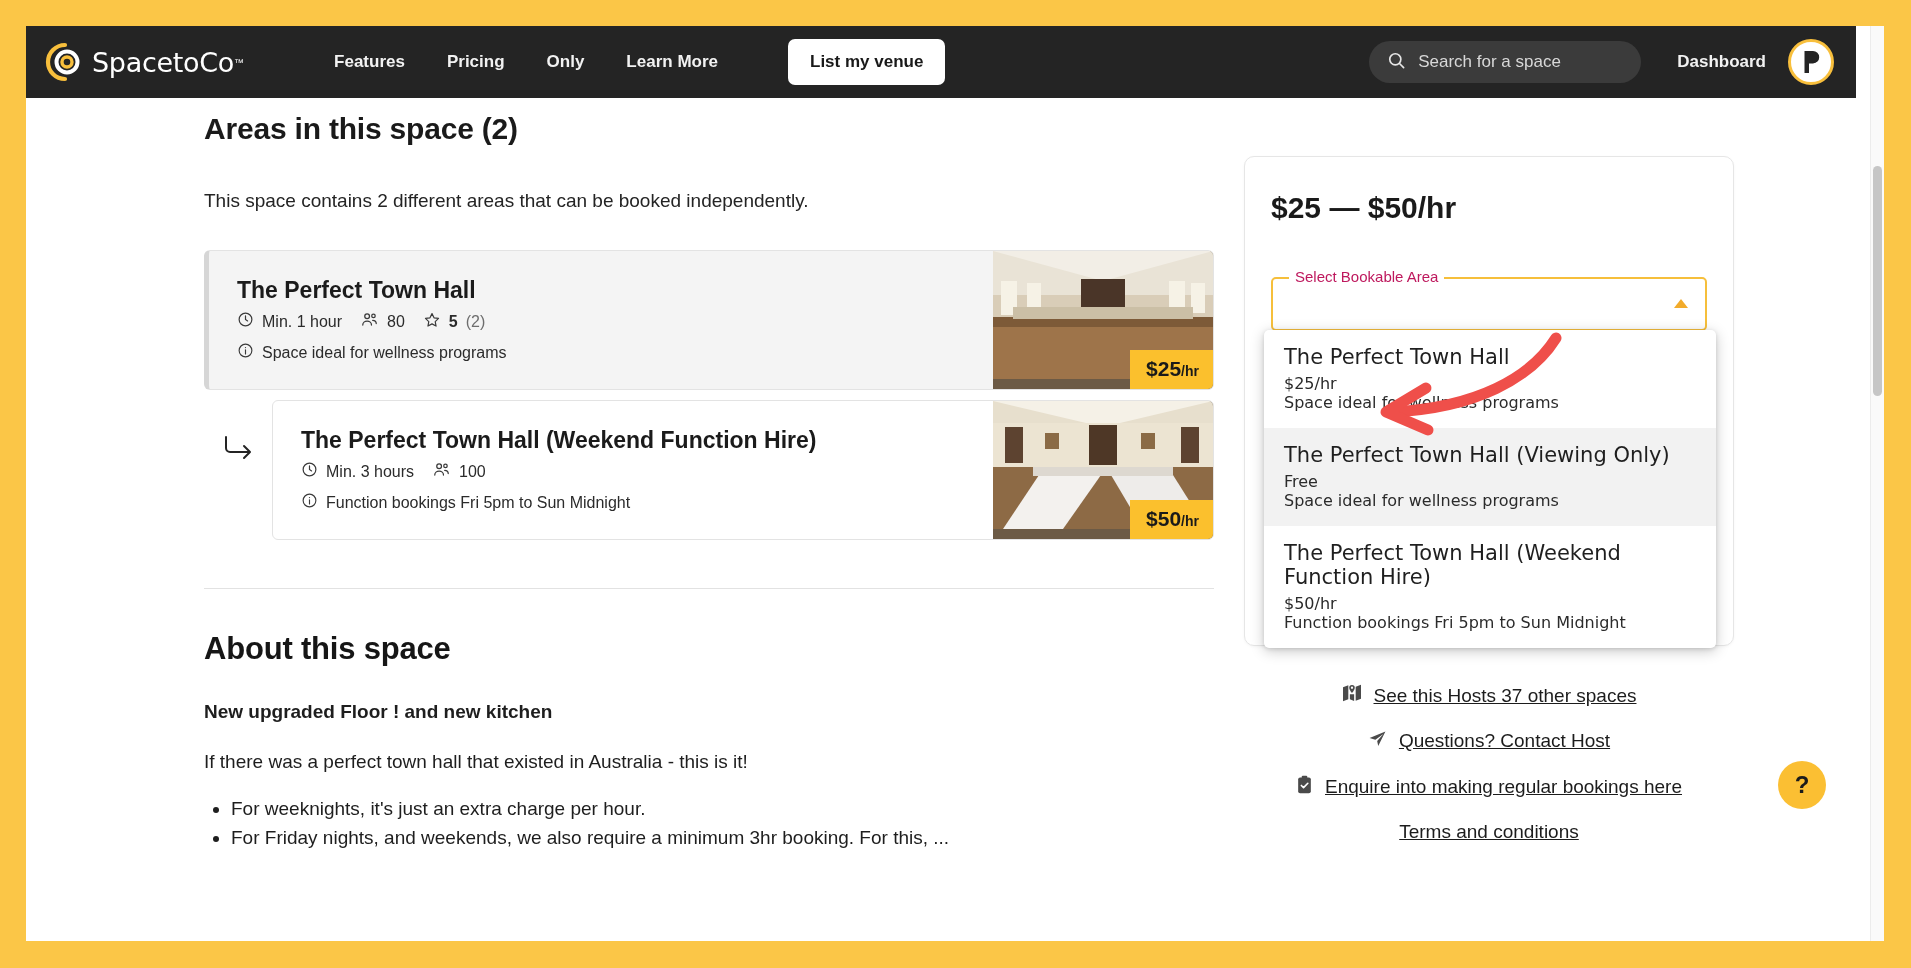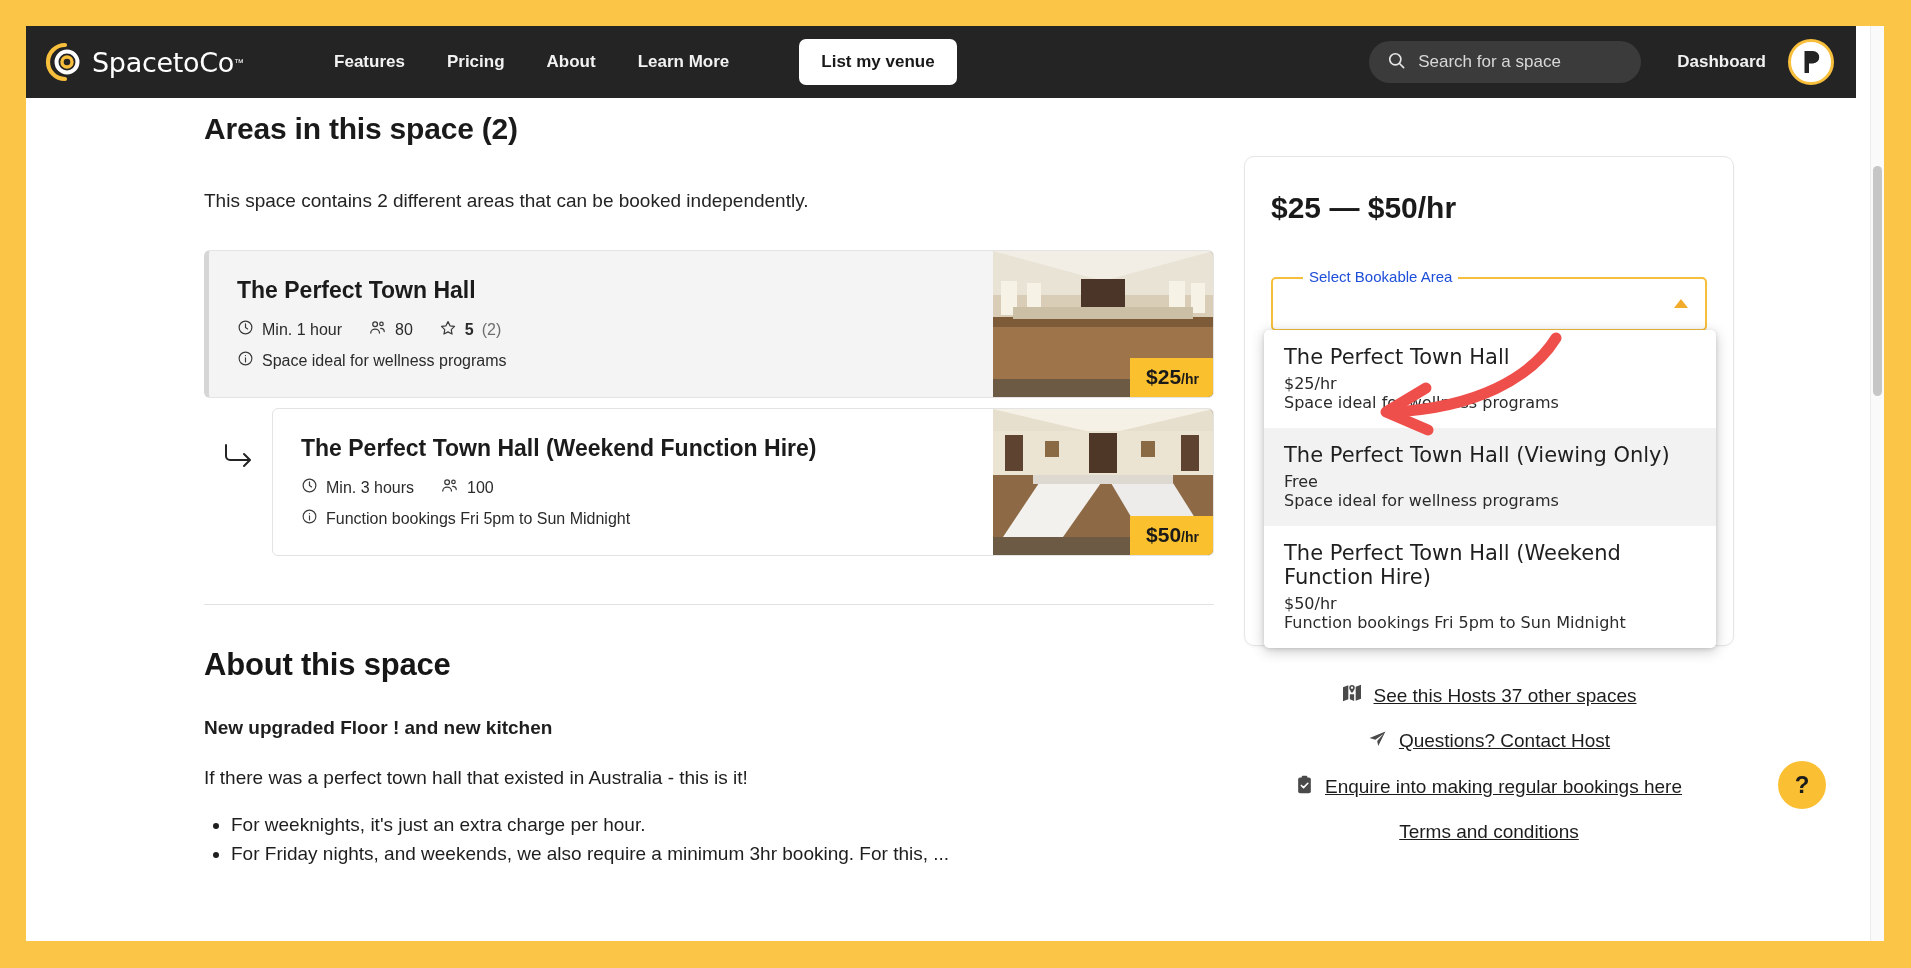--- a/index.html
+++ b/index.html
@@ -77,21 +77,21 @@
   
   .areas { margin-top: 38px; }
   .area-card {
     position: relative; display: flex;
     border: 1px solid #e3e3e3; border-radius: 6px;
     overflow: hidden; background: #ffffff;
   }
   .area-card.shaded { background: #f4f4f4; border-left: 5px solid #d6d6d6; }
   .area-card-body { flex: 1; padding: 26px 24px 26px 28px; }
   .area-name { font-size: 23px; font-weight: 700; color: #1b1b1b; }
-  .area-meta { display: flex; align-items: center; gap: 26px; margin-top: 14px; }
+  .area-meta { display: flex; align-items: center; gap: 18px; margin-top: 6px; }
   .meta-item { display: flex; align-items: center; gap: 8px; font-size: 16px; color: #2b2b2b; }
   .meta-note { display: flex; align-items: center; gap: 8px; font-size: 16px; color: #2b2b2b; margin-top: 9px; }
   .rating-num { font-weight: 700; }
   .rating-cnt { color: #6d6d6d; }
   .area-thumb {
     position: relative; width: 220px; flex: 0 0 220px;
     background: #6c5a45; overflow: hidden;
   }
   .price-badge {
     position: absolute; right: 0; bottom: 0;
@@ -126,23 +126,23 @@
   }
   .price-range { text-align: left; font-size: 30px; font-weight: 700; color: #1a1a1a; }
 
   .select-wrap { position: relative; margin-top: 52px; }
   .select-field {
     position: relative;
     height: 54px; border: 2px solid #f6bf3b; border-radius: 5px;
     background: #ffffff; cursor: pointer;
   }
   .select-legend {
-    position: absolute; top: -11px; left: 30px;
+    position: absolute; top: -11px; left: 16px;
     background: #ffffff; padding: 0 6px;
-    font-size: 15px; color: #1d4ed8;
+    font-size: 15px; color: #be185d;
   }
   .select-chevron { position: absolute; right: 16px; top: 50%; transform: translateY(-50%); }
 
   .alert-box {
     margin-top: 26px;
     background: #fdf1e3;
     border-left: 5px solid #f4c08a;
     border-radius: 4px;
     padding: 18px 20px;
     font-size: 19px; color: #2d2d2d; text-align: center;
@@ -449,21 +449,21 @@
             <circle cx="23" cy="21" r="5" stroke="#f8bf3c" stroke-width="3.4"></circle>
           </svg>
         </span>
         <span class="logo-text">SpacetoCo</span>
         <span class="logo-tm">™</span>
       </div>
 
       <div class="nav-links">
         <span class="nav-link">Features</span>
         <span class="nav-link">Pricing</span>
-        <span class="nav-link">About</span>
+        <span class="nav-link">Only</span>
         <span class="nav-link">Learn More</span>
         <span class="list-venue-btn">List my venue</span>
       </div>
 
       <div class="search-box">
         <span>
           <svg width="19" height="19" viewBox="0 0 24 24" fill="none" stroke="#e6e6e6" stroke-width="2.1" stroke-linecap="round">
             <circle cx="10.5" cy="10.5" r="7"></circle>
               <path d="M15.8 15.8 L21 21"></path>
           </svg>

